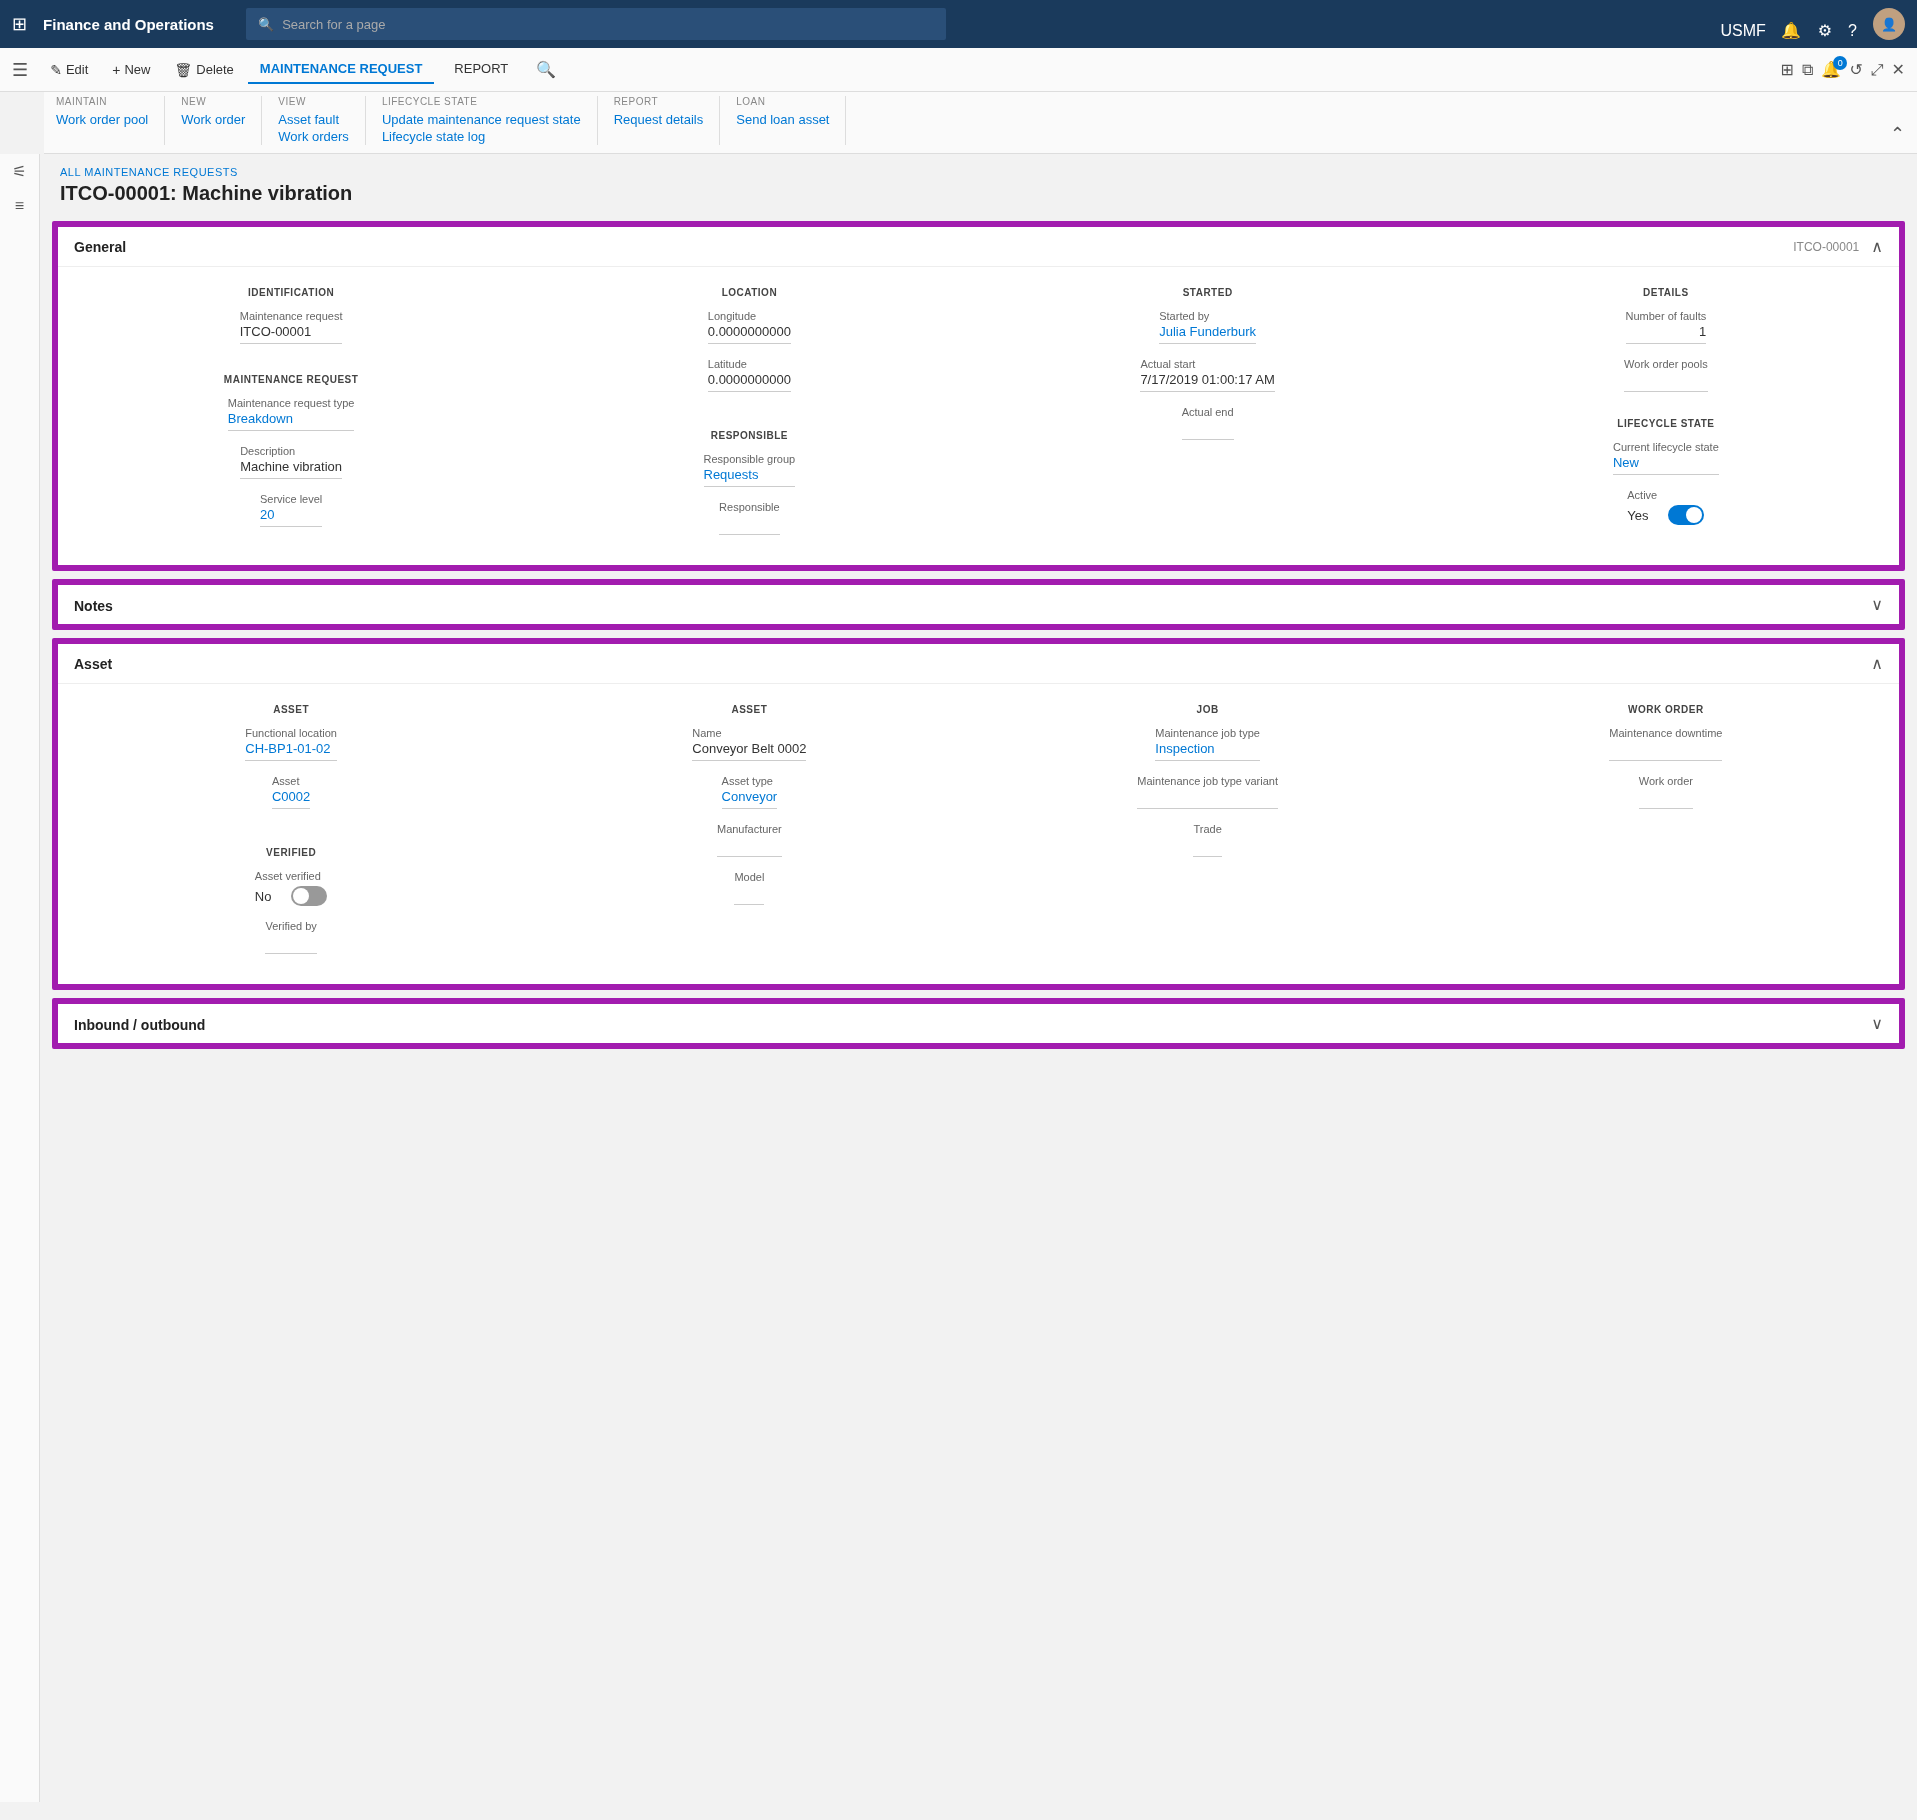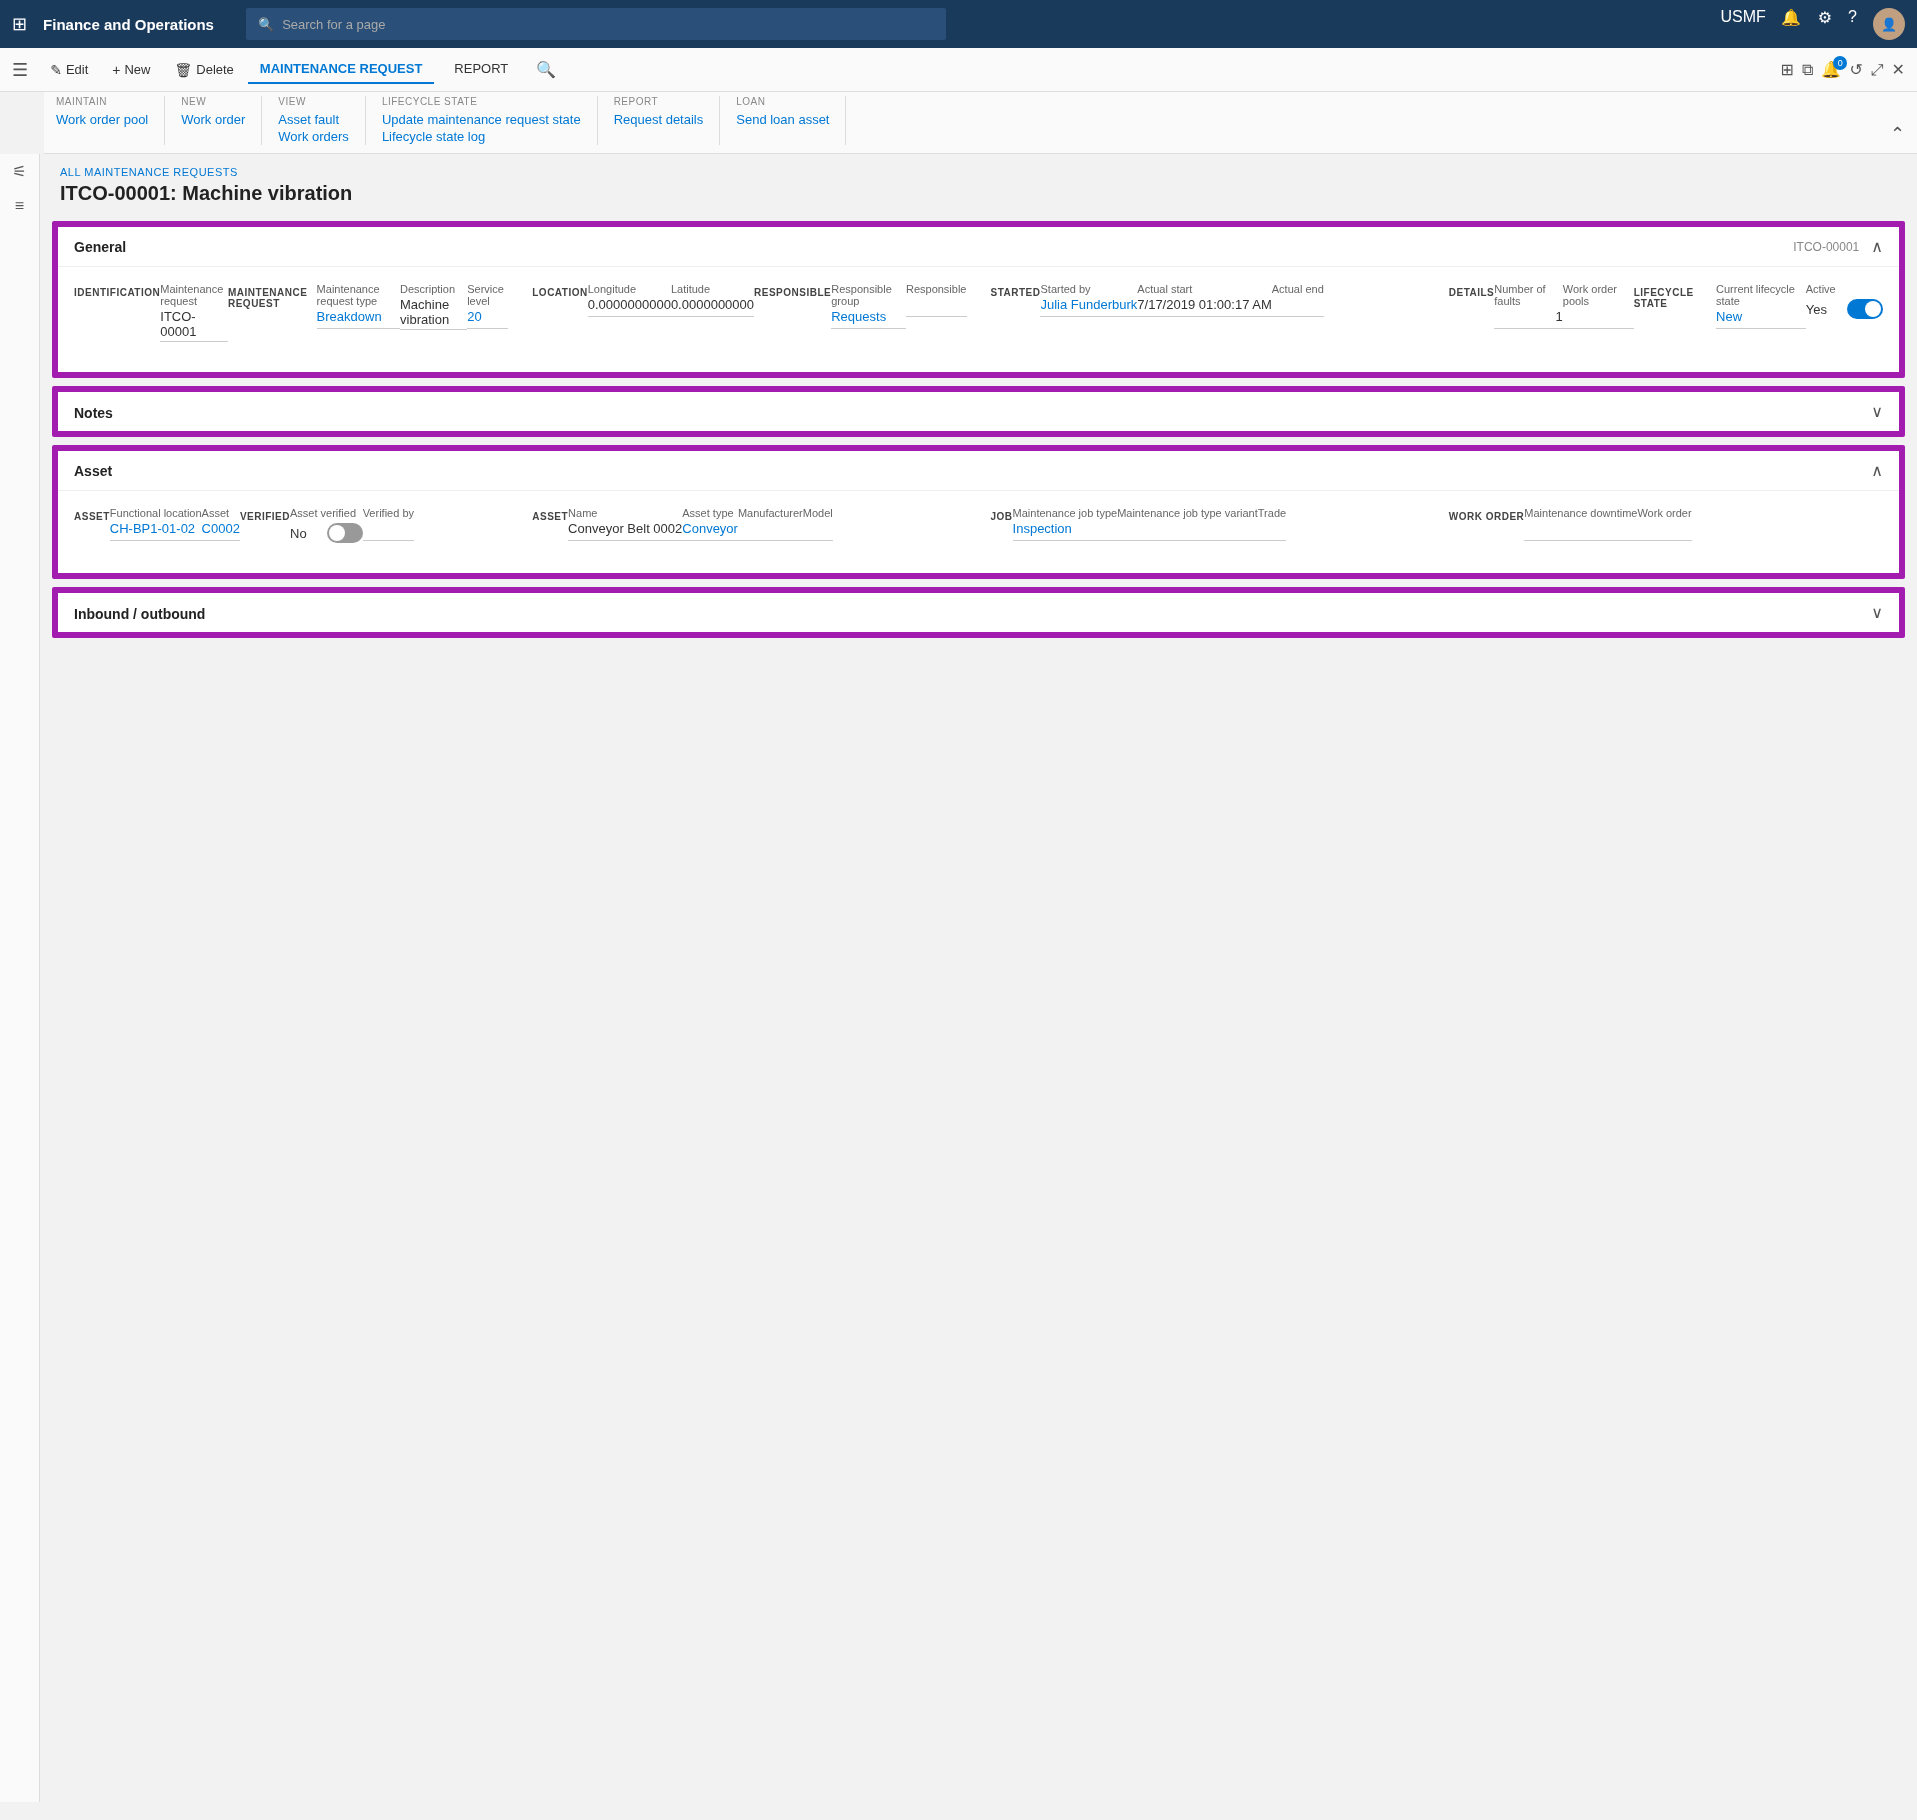--- a/index.html
+++ b/index.html
@@ -44,21 +44,21 @@
       border: none;
       color: #ccc;
       font-size: 13px;
       outline: none;
       flex: 1;
     }
     .top-nav .search-bar input::placeholder { color: #aaa; }
     .top-nav .nav-icons {
       margin-left: auto;
       display: flex;
-      align-items: flex-start;
+      align-items: flex-end;
       gap: 16px;
       color: white;
     }
     .top-nav .nav-icons span { cursor: pointer; font-size: 16px; }
     .top-nav .user-text { color: white; font-size: 13px; }
     .top-nav .avatar {
       width: 32px; height: 32px; border-radius: 50%;
       background: #c0a080;
       display: flex; align-items: center; justify-content: center;
       color: white; font-size: 13px; cursor: pointer;
@@ -200,21 +200,21 @@
     .section-body {
       padding: 16px;
     }
 
     
     .field-columns {
       display: grid;
       grid-template-columns: 1fr 1fr 1fr 1fr;
       gap: 0 24px;
     }
-    .field-column { display: flex; flex-direction: row; gap: 0; }
+    .field-column { display: flex; flex-direction: column; gap: 0; align-items: center; }
     .field-group-label {
       font-size: 10px;
       font-weight: 700;
       color: #444;
       text-transform: uppercase;
       letter-spacing: 0.5px;
       margin-bottom: 12px;
       margin-top: 4px;
     }
     .field {

